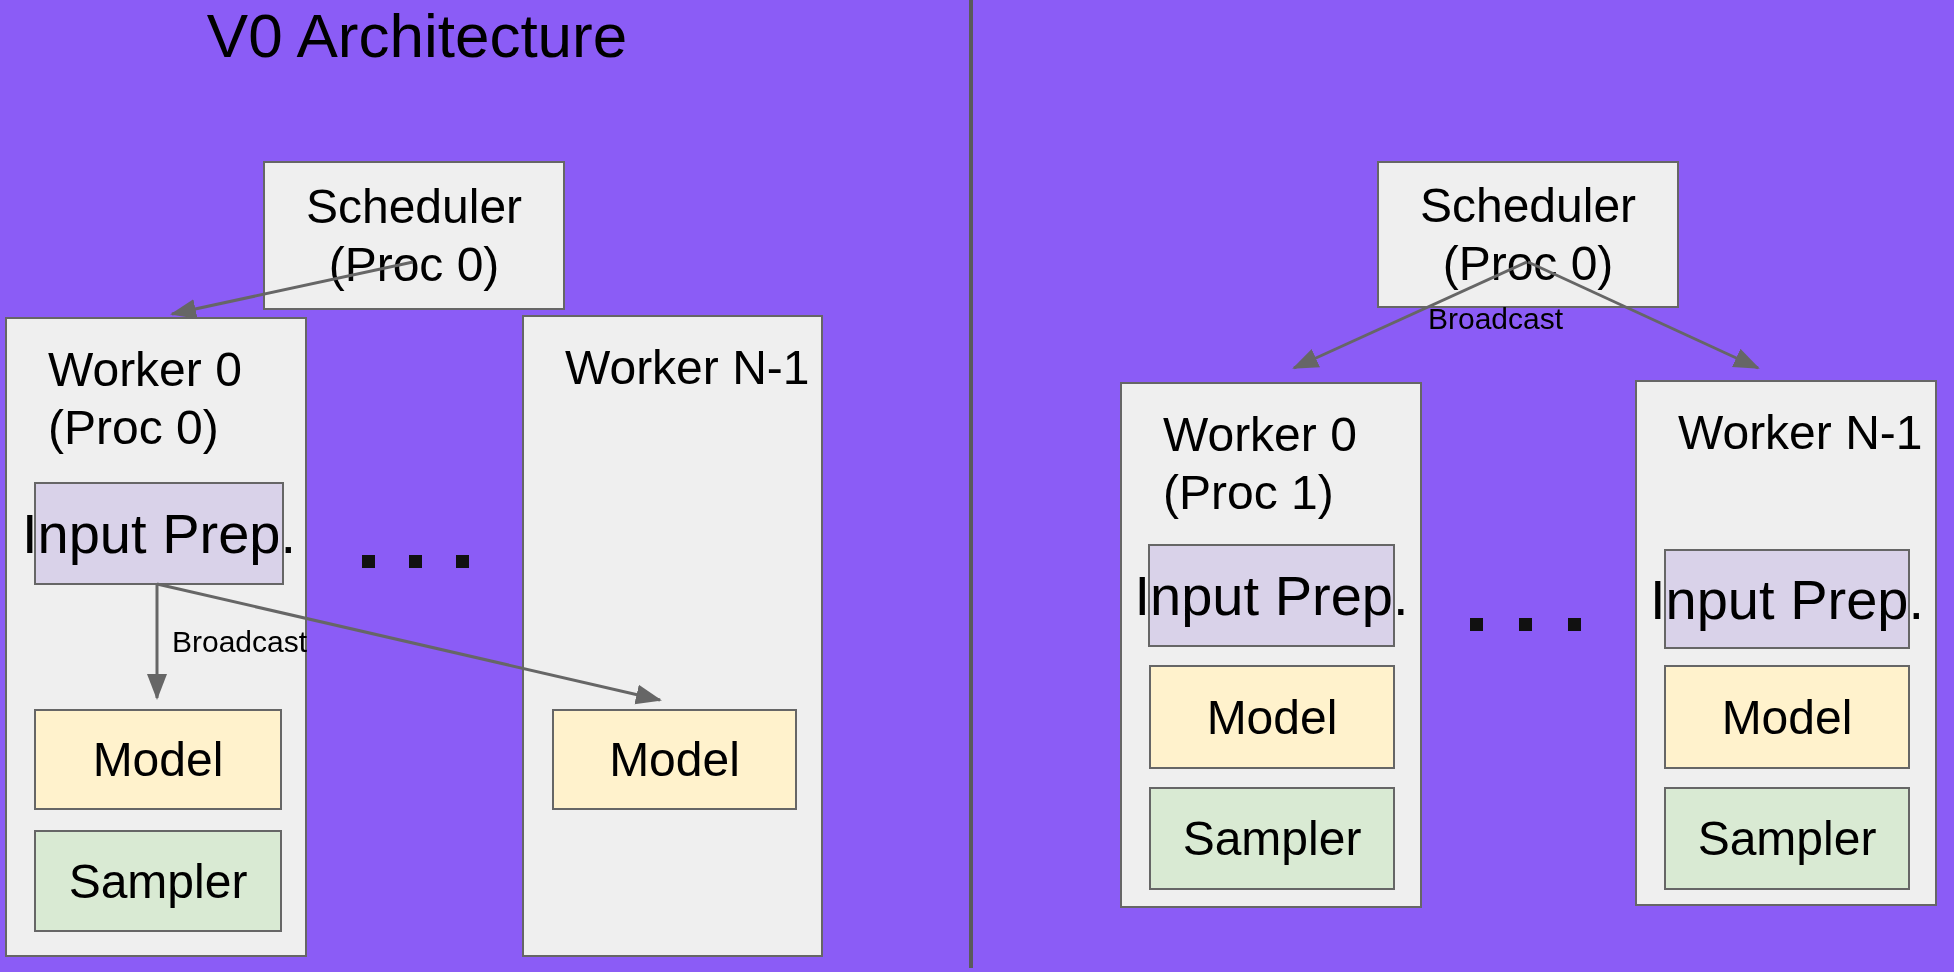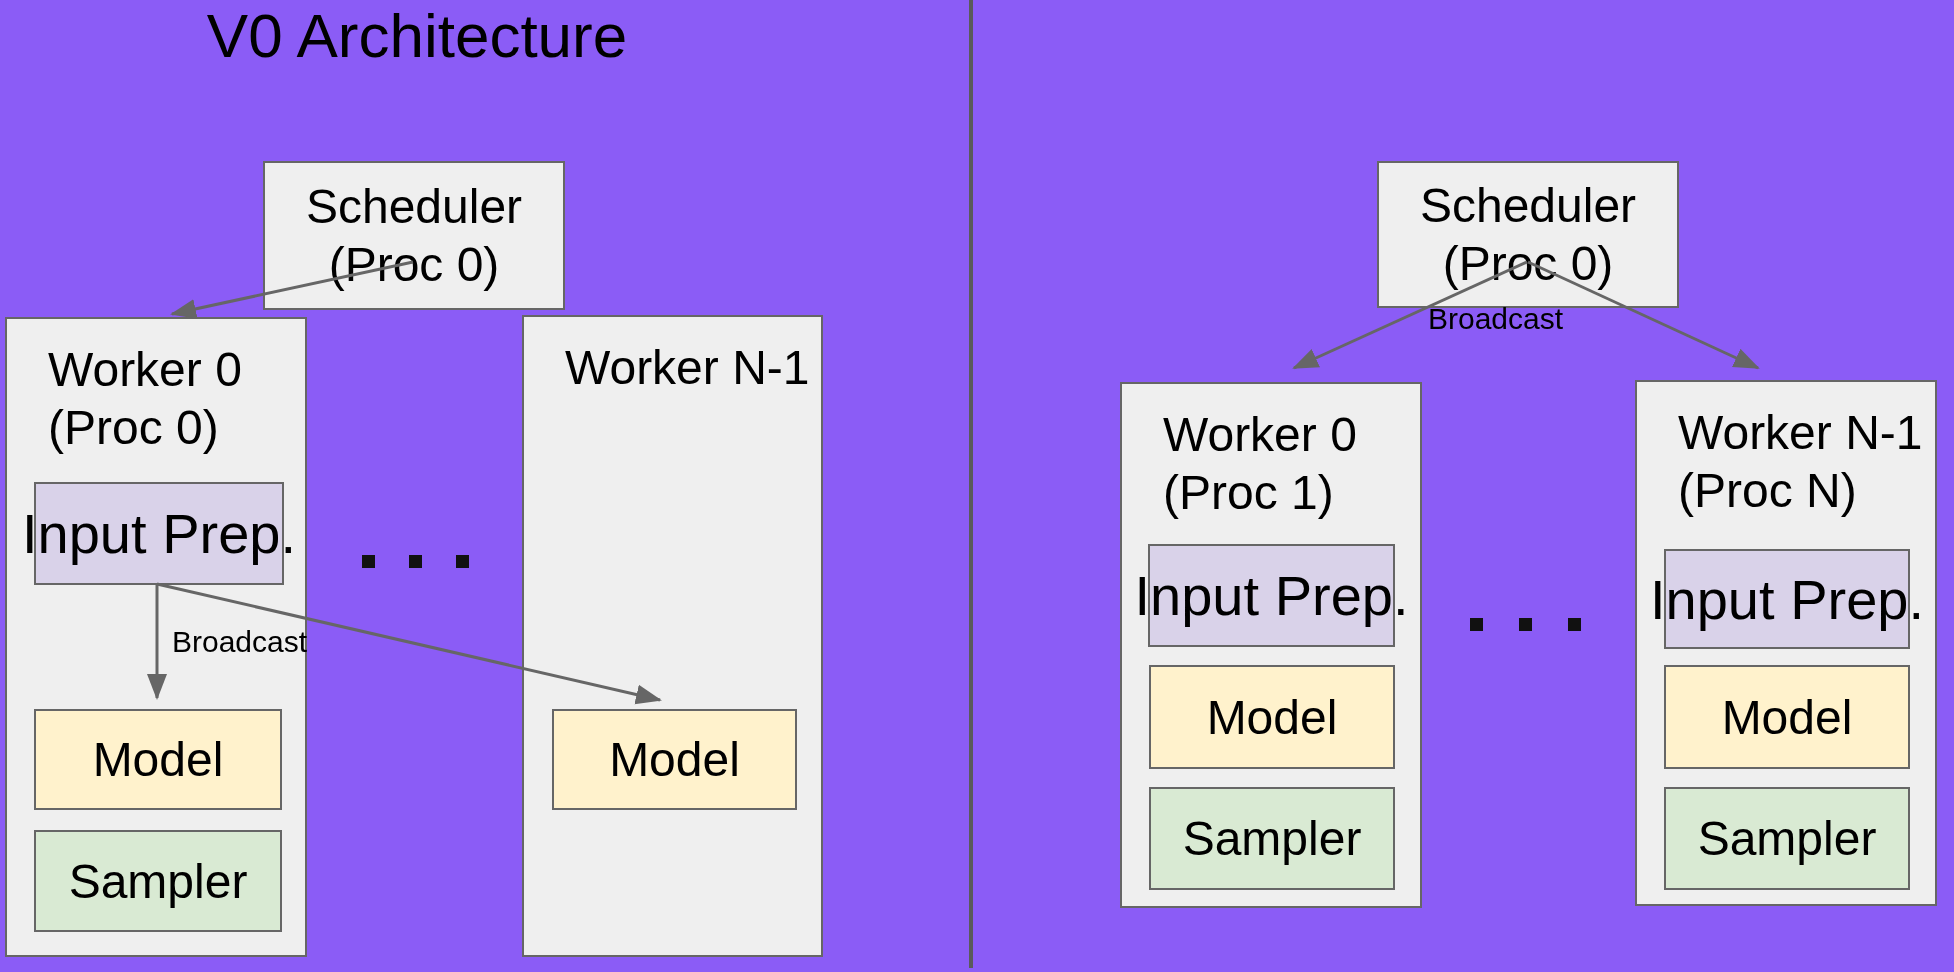--- a/index.html
+++ b/index.html
@@ -133,21 +133,20 @@
   <div class="dots right-dots" style="left:1470px;top:618px;">
     <span class="dot"></span>
     <span class="dot"></span>
     <span class="dot"></span>
     <span class="sr">. . .</span>
   </div>
 
   <div class="box" style="left:1635px;top:380px;width:302px;height:526px;">
     <div class="worker-label two-line">
       <div>Worker N-1</div>
-      <div>(Proc N)</div>
     </div>
     <div class="cell input-prep" style="left:27px;top:167px;width:246px;height:100px;">
       <span>Input Prep.</span>
     </div>
     <div class="cell model" style="left:27px;top:283px;width:246px;height:104px;">
       <span>Model</span>
     </div>
     <div class="cell sampler" style="left:27px;top:405px;width:246px;height:103px;">
       <span>Sampler</span>
     </div>

